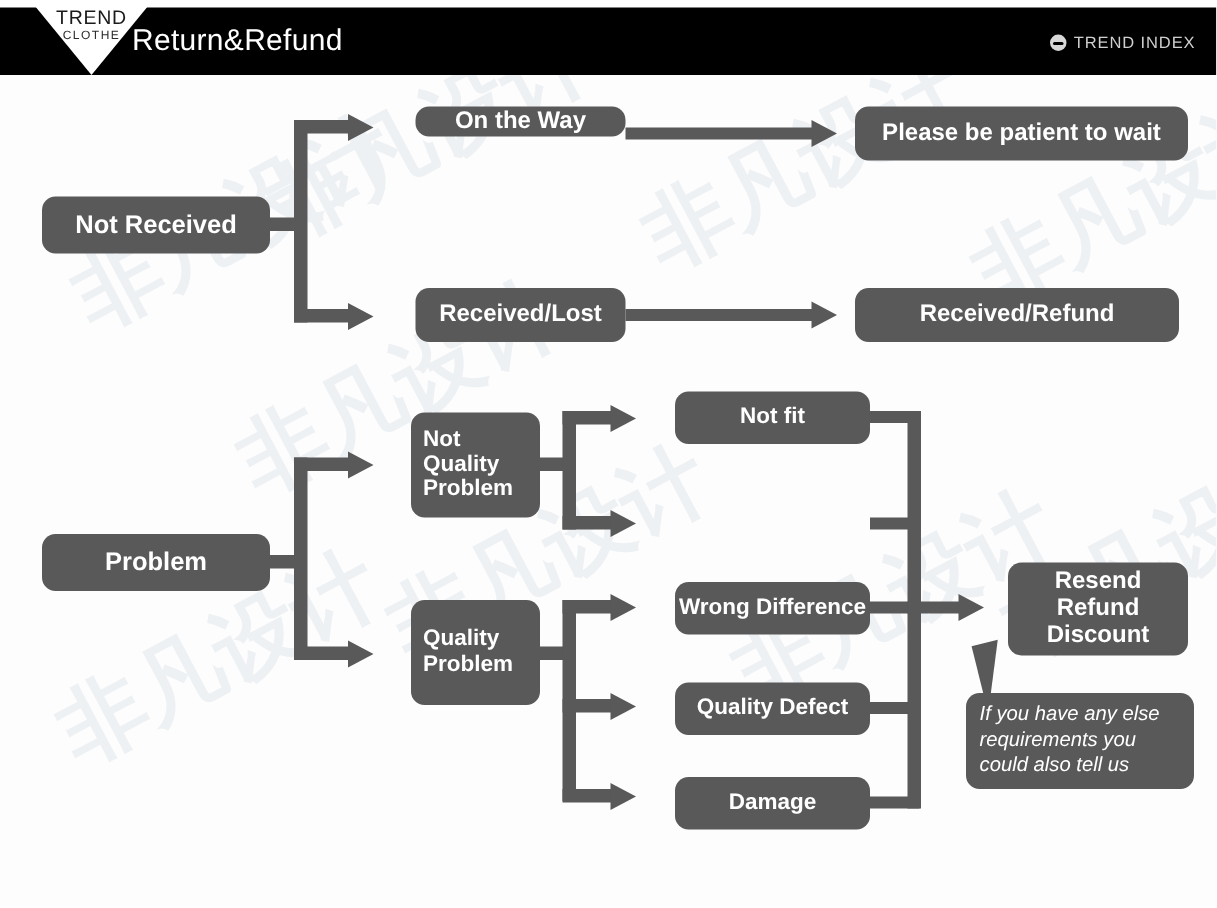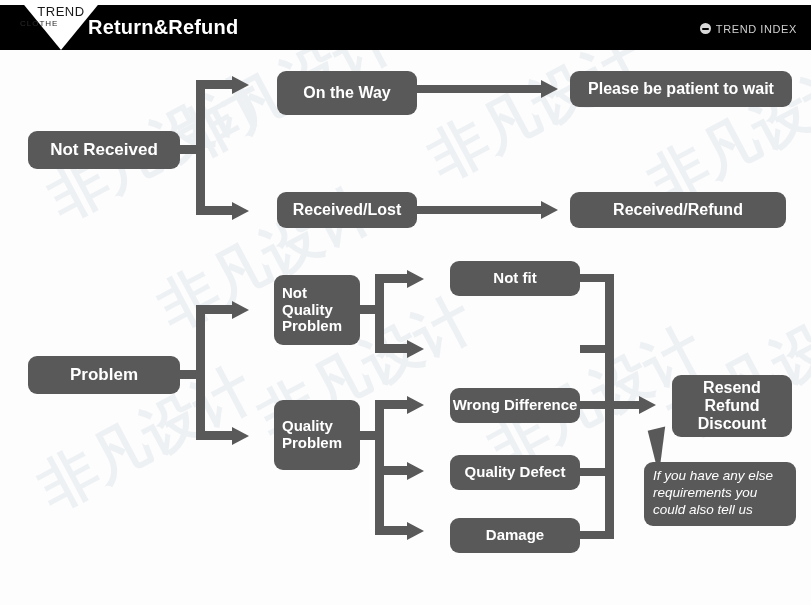--- a/index.html
+++ b/index.html
@@ -67,32 +67,32 @@
     font-size: 13px;
     font-weight: 400;
     letter-spacing: .5px;
     color: #1a1a1a;
     font-family: "Liberation Sans", sans-serif;
   }
   .logo-clothe {
     position: absolute;
     left: 0; top: 19px;
     width: 82px;
-    text-align: left;
+    text-align: center;
     font-size: 8px;
     letter-spacing: 1px;
     color: #2b2b2b;
     font-family: "Liberation Sans", sans-serif;
   }
   .header-title {
     position: absolute;
     left: 88px; top: 11px;
     font-size: 20px;
     color: #ffffff;
-    font-weight: 700;
+    font-weight: 400;
     letter-spacing: .2px;
   }
   .brand-right {
     position: absolute;
     right: 14px; top: 18px;
     display: flex;
     align-items: flex-start;
     gap: 5px;
   }
   .brand-icon {
@@ -210,21 +210,21 @@
 
     <div class="node" style="left:28px; top:131px; width:152px; height:38px; font-size:17px;">Not Received</div>
 
     <div class="conn" style="left:180px; top:145px; width:24px; height:9px;"></div>
     <div class="conn" style="left:196px; top:80px;  width:9px;  height:135px;"></div>
     <div class="conn" style="left:196px; top:80px;  width:40px; height:9px;"></div>
     <div class="arrow" style="left:232px; top:75.5px;"></div>
     <div class="conn" style="left:196px; top:206px; width:40px; height:9px;"></div>
     <div class="arrow" style="left:232px; top:201.5px;"></div>
 
-    <div class="node" style="left:277px; top:71px; width:140px; height:44px; font-size:16px;">On the Way</div>
+    <div class="node" style="left:277px; top:71px; width:140px; height:20px; font-size:16px;">On the Way</div>
     <div class="conn" style="left:417px; top:84.5px; width:128px; height:8px;"></div>
     <div class="arrow" style="left:541px; top:79.5px;"></div>
     <div class="node" style="left:277px; top:192px; width:140px; height:36px; font-size:16px;">Received/Lost</div>
 
     <div class="node" style="left:570px; top:71px; width:222px; height:36px; font-size:16px;">Please be patient to wait</div>
     <div class="conn" style="left:417px; top:205.5px; width:128px; height:8px;"></div>
     <div class="arrow" style="left:541px; top:200.5px;"></div>
     <div class="node" style="left:570px; top:192px; width:216px; height:36px; font-size:16px;">Received/Refund</div>
 
     <div class="node" style="left:28px; top:356px; width:152px; height:38px; font-size:17px;">Problem</div>

